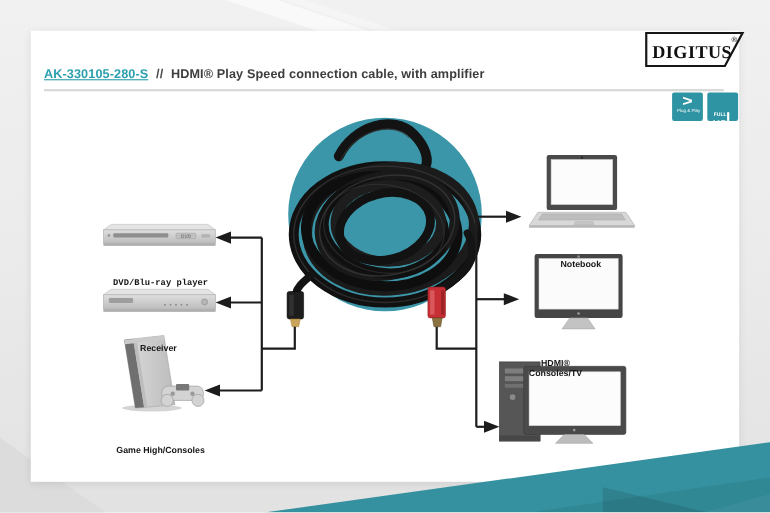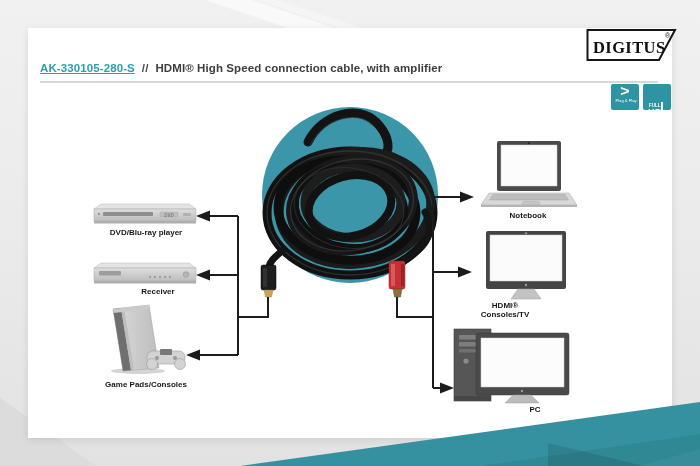--- a/index.html
+++ b/index.html
@@ -36,37 +36,37 @@
   .badge-fh .inner{margin:18px;border:1px solid #ffffff;height:20px;
     display:flex;flex-direction:column;align-items:flex-end;justify-content:center;}
   .fh-small{font-size:6px;line-height:5px;transform:scale(0.75);font-weight:bold;}
   .fh-big{font-size:9px;line-height:8px;font-weight:bold;letter-spacing:0.5px;}
   .fh-rule{width:18px;border-top:1px solid #fff;margin:1px 0 0 0;}
   .fh-sub{font-size:6px;line-height:6px;transform:scale(0.66);}
   
   #diagram{left:0;top:0;width:700px;height:466px;z-index:2;}
   
   .lbl{z-index:3;transform:translateX(-50%);font-size:8px;font-weight:bold;
-    color:#161616;white-space:nowrap;text-align:center;line-height:9px;}
+    color:#161616;white-space:nowrap;text-align:center;line-height:9px;margin-top:25px;}
   
   #wedge{left:0;top:0;width:700px;height:466px;z-index:4;pointer-events:none;}
 </style>
 </head>
 <body>
 
 <svg id="bg-decor" class="abs">
   <polygon points="205,0 252,0 335,28 288,28" fill="#fafafa" opacity="0.85"></polygon>
   <polygon points="258,0 278,0 362,28 340,28" fill="#f6f6f6" opacity="0.7"></polygon>
   <polygon points="0,398 96,466 0,466" fill="#dcdcdc"></polygon>
 </svg>
 
 <div class="abs card"></div>
 
 <div class="abs header-row">
-  <span class="sku">AK-330105-280-S</span><span class="hdr-divider">//</span><span>HDMI® High Speed connection cable, with amplifier</span>
+  <span class="sku">AK-330105-280-S</span><span class="hdr-divider">//</span><span>HDMI® Play Speed connection cable, with amplifier</span>
 </div>
 <div class="abs header-rule"></div>
 
 <svg class="abs logo" width="92" height="36" viewBox="0 0 92 36">
   <polygon points="1.5,3 89,3 73,33 1.5,33" fill="#ffffff" stroke="#161616" stroke-width="2"></polygon>
   <text x="7" y="26" font-family="Liberation Serif,serif" font-size="16.5" font-weight="bold" fill="#101010" letter-spacing="0.4">DIGITUS</text>
   <text x="79" y="11" font-family="Liberation Sans,sans-serif" font-size="7" fill="#101010">®</text>
 </svg>
 
 <div class="abs badge badge-pp">
@@ -213,23 +213,23 @@
     <rect x="459" y="349" width="18" height="3.5" fill="#707070"></rect>
     <circle cx="466" cy="361" r="2.6" fill="#8a8a8a"></circle>
     <rect x="454" y="396" width="37" height="5" fill="#474747"></rect>
     <rect x="476" y="333" width="93" height="62" rx="2" fill="#4a4a4a" stroke="#383838" stroke-width="0.5"></rect>
     <rect x="481" y="338" width="83" height="49" fill="#fcfcfc" stroke="#d2d2d2" stroke-width="0.5"></rect>
     <circle cx="522" cy="391" r="1.2" fill="#9a9a9a"></circle>
     <polygon points="513,395 531,395 539,403 505,403" fill="#bcbcbc" stroke="#9c9c9c" stroke-width="0.5"></polygon>
   </g>
 </svg>
 
-<div class="abs lbl" style="left:146px;top:228px;">DVD/Blu-ray player</div>
-<div class="abs lbl" style="left:158px;top:287px;">Receiver</div>
-<div class="abs lbl" style="left:146px;top:380px;">Game Pads/Consoles</div>
+<div class="abs lbl" style="left:146px;top:228px;font-family:Liberation Mono, monospace;">DVD/Blu-ray player</div>
+<div class="abs lbl" style="left:144px;top:287px;">Receiver</div>
+<div class="abs lbl" style="left:146px;top:380px;">Game High/Consoles</div>
 <div class="abs lbl" style="left:528px;top:211px;">Notebook</div>
 <div class="abs lbl" style="left:505px;top:301px;">
   <div>HDMI®</div>
   <div>Consoles/TV</div>
 </div>
 <div class="abs lbl" style="left:535px;top:405px;">PC</div>
 
 <svg id="wedge" class="abs" viewBox="0 0 700 466">
   <polygon points="240,466 700,402 700,466" fill="#35919f"></polygon>
   <polygon points="480,466 700,434 700,466" fill="#000000" opacity="0.06"></polygon>

